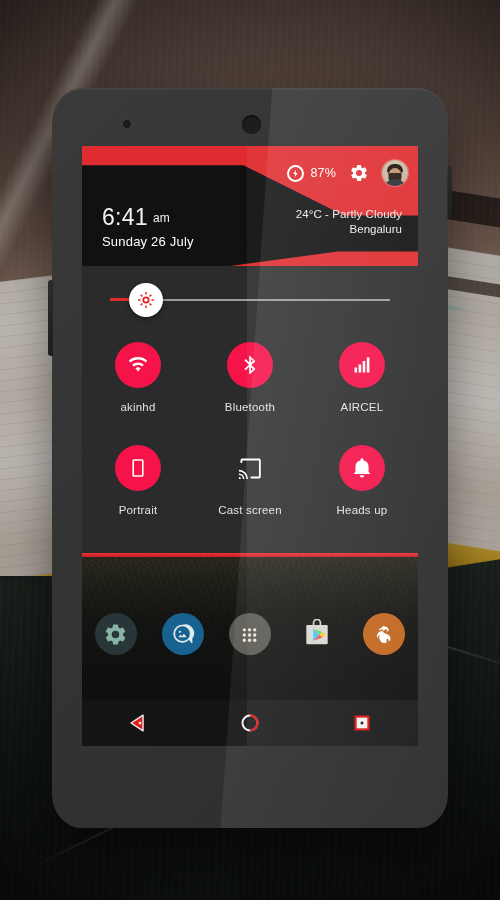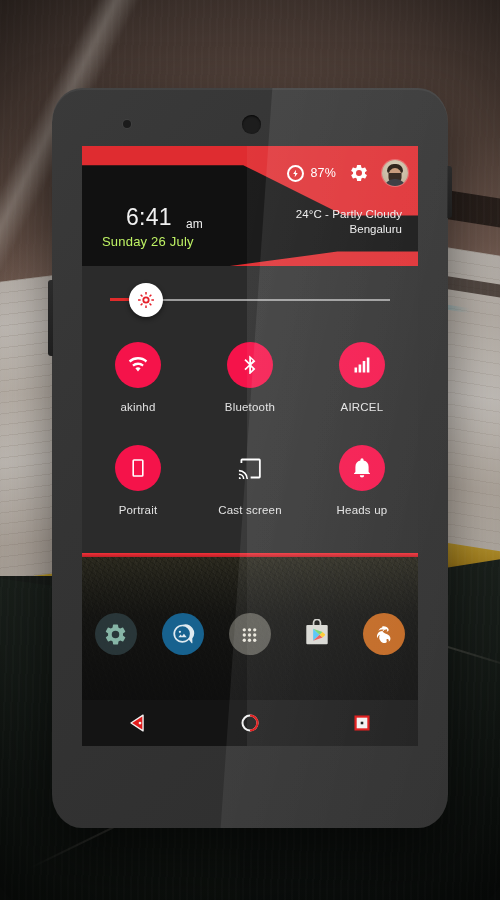--- a/index.html
+++ b/index.html
@@ -212,24 +212,24 @@
   #avatar .face{ position:absolute; left:50%; top:30%; transform:translateX(-50%);
     width:13px; height:15px; border-radius:50% 50% 46% 46%; background:#c79a7a;}
   #avatar .hair{ position:absolute; left:50%; top:16%; transform:translateX(-50%);
     width:16px; height:9px; border-radius:9px 9px 3px 3px; background:#2a1f17;}
   #avatar .beard{ position:absolute; left:50%; top:50%; transform:translateX(-50%);
     width:13px; height:10px; border-radius:0 0 50% 50%; background:#241b14; opacity:.9;}
   #avatar .body{ position:absolute; left:50%; bottom:-3px; transform:translateX(-50%);
     width:22px; height:10px; border-radius:11px 11px 0 0; background:#3a3a40;}
 
   #clock-block{ position:absolute; left:20px; top:58px; z-index:3; }
-  #clock-line{ display:flex; align-items:flex-end; gap:14px; color:#f1f1f1;margin-left:24px; }
+  #clock-line{ display:flex; align-items:center; gap:5px; color:#f1f1f1; }
   #clock-time{ font-size:23px; font-weight:300; letter-spacing:.3px; }
   #clock-ampm{ font-size:12px; font-weight:400; }
-  #clock-date{ color:#bef264; font-size:13px; margin-top:3px; letter-spacing:.2px;}
+  #clock-date{ color:#ffffff; font-size:13px; margin-top:3px; letter-spacing:.2px;}
   #weather-block{ position:absolute; right:16px; top:62px; text-align:right; z-index:3; color:#ededed; }
   #weather-temp{ font-size:11.5px; letter-spacing:.1px;}
   #weather-city{ font-size:11.5px; margin-top:3px; }
 
   
   #brightness-row{ position:absolute; left:0; top:132px; width:100%; height:44px; }
   #brightness-track{
     position:absolute; left:28px; top:21px; width:280px; height:2px;
     background:#9c9c9c;
   }

